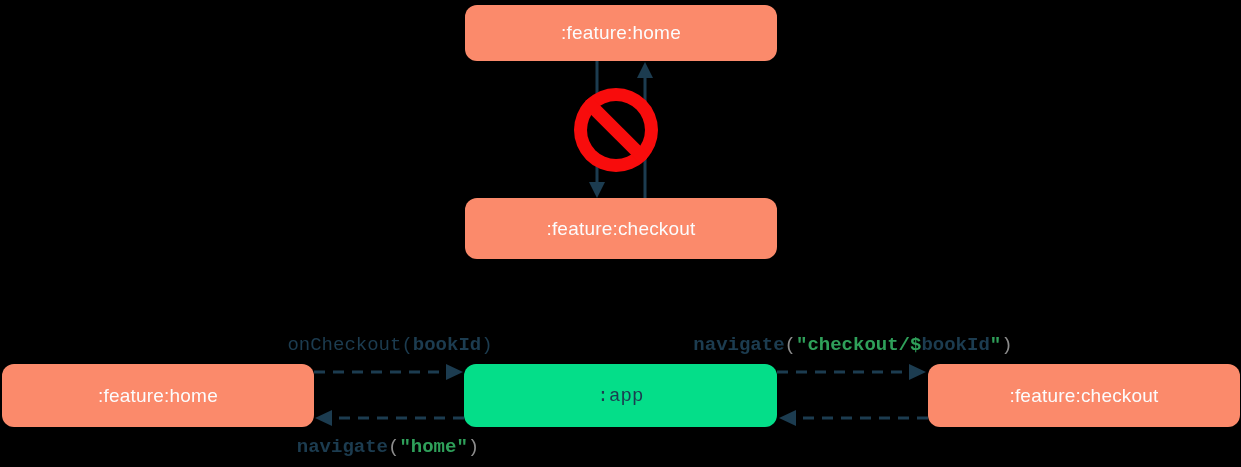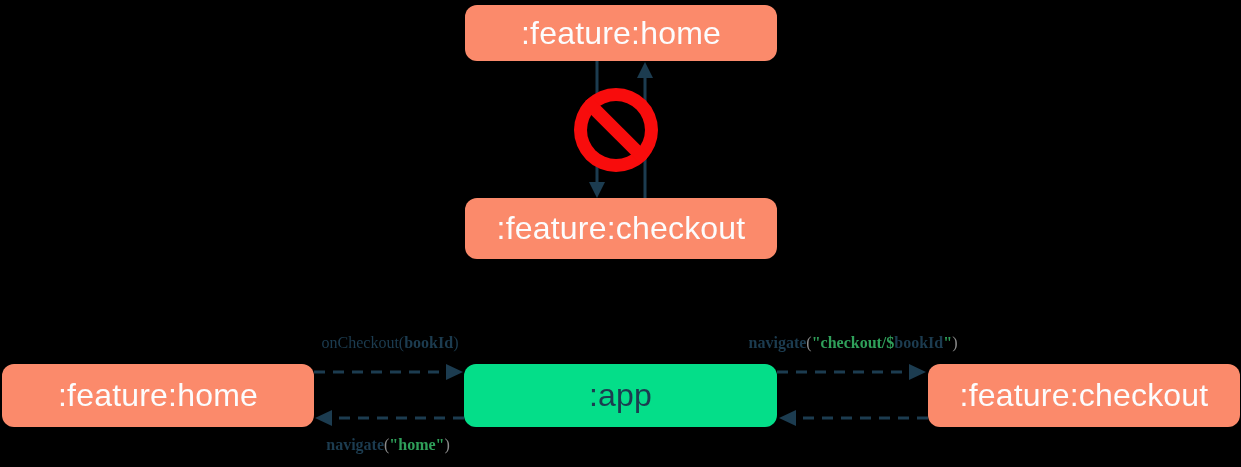--- a/index.html
+++ b/index.html
@@ -28,30 +28,31 @@
     position: absolute;
     left: 0; top: 0;
     width: 1241px; height: 467px;
   }
   .box {
     position: absolute;
     border-radius: 12px;
     display: flex;
     align-items: center;
     justify-content: center;
-    font-size: 32px;
+    font-size: 19px;
     letter-spacing: 0.2px;
   }
   .box.module {
     background: var(--module-box);
     color: var(--box-text-light);
   }
   .box.app {
     background: var(--app-box);
     color: var(--navy);
+    font-family: Liberation Mono, monospace;
   }
   .box.top-home      { left: 465px; top: 5px;   width: 312px; height: 56px; }
   .box.top-checkout  { left: 465px; top: 198px; width: 312px; height: 61px; }
   .box.bottom-home     { left: 2px;   top: 364px; width: 312px; height: 63px; }
   .box.bottom-app      { left: 464px; top: 364px; width: 313px; height: 63px; }
   .box.bottom-checkout { left: 928px; top: 364px; width: 312px; height: 63px; }
 
   .no-icon {
     position: absolute;
     left: 574px; top: 88px;
@@ -72,22 +73,22 @@
     left: -6px; top: 35.5px;
     width: 96px; height: 13px;
     background: var(--forbidden-red);
     transform: rotate(45deg);
   }
 
   .code-label {
     position: absolute;
     transform: translateX(-50%);
     white-space: nowrap;
-    font-family: Liberation Serif, serif;
-    font-size: 16px;
+    font-family: Liberation Mono, monospace;
+    font-size: 19px;
     color: var(--navy);
   }
   .seg-plain  { color: var(--navy); font-weight: 400; }
   .seg-bold   { color: var(--navy); font-weight: 700; }
   .seg-punct  { color: var(--code-gray); font-weight: 400; }
   .seg-string { color: var(--code-green); font-weight: 700; }
 
   .dep-line   { stroke: var(--navy); stroke-width: 3; fill: none; }
   .dep-dashed { stroke: var(--navy); stroke-width: 3; fill: none; stroke-dasharray: 11 8; }
   .dep-head   { fill: var(--navy); stroke: none; }

